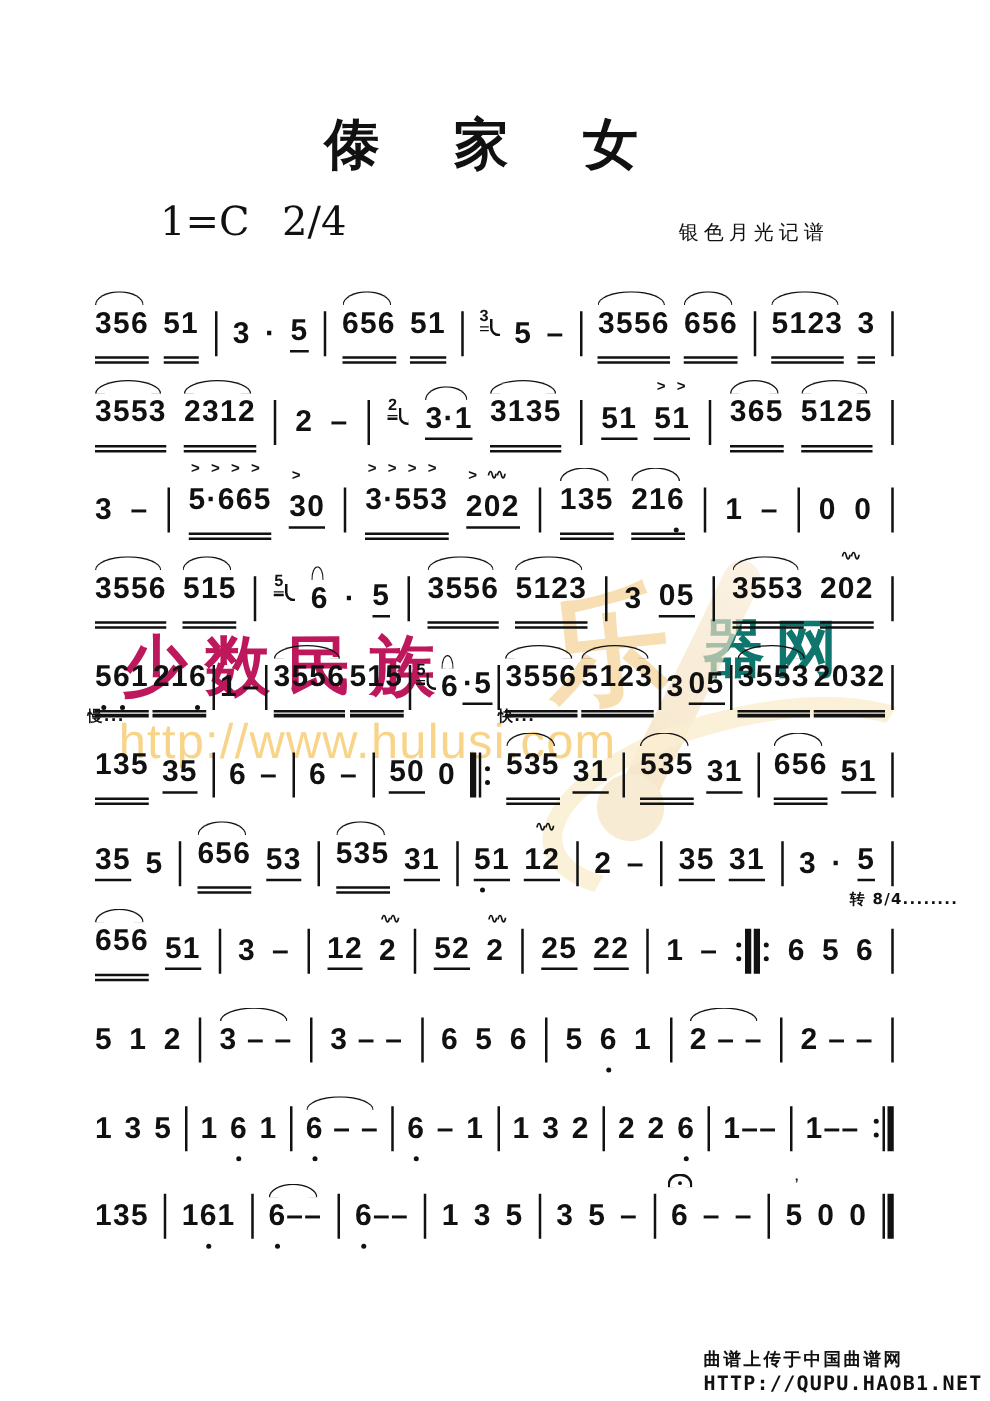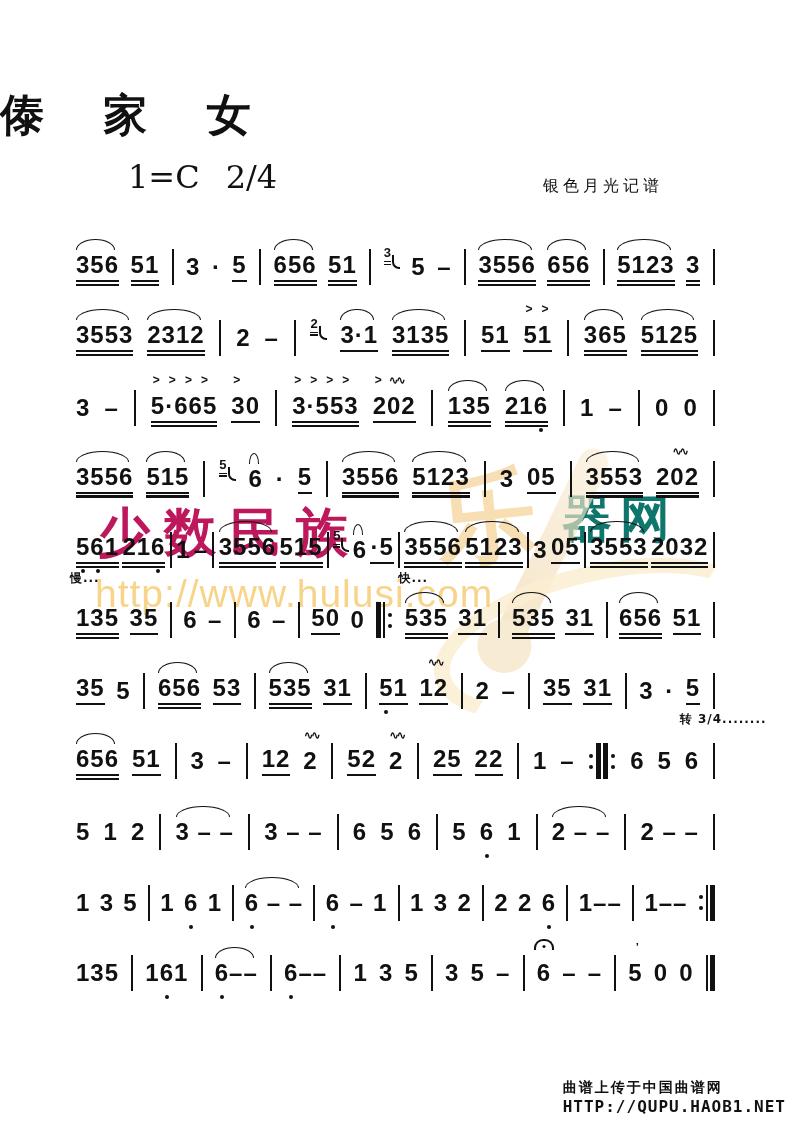--- a/index.html
+++ b/index.html
@@ -1,19 +1,19 @@
 <!DOCTYPE html>
 <html><head>
 <meta charset="utf-8">
 <style>
   html,body{margin:0;padding:0;background:#fff}
   body{width:792px;height:1121px;position:relative;overflow:hidden;
        font-family:"Liberation Sans",sans-serif;color:#111}
 
-  .title{position:absolute;top:86px;left:0;width:100%;
+  .title{position:absolute;top:86px;left:0;width:100%;text-align:center;
          font-family:"DejaVu Serif",serif;font-weight:bold;font-size:44px;letter-spacing:22px}
   .keysig{position:absolute;top:158px;left:128px;font-family:"DejaVu Serif",serif;font-size:32px}
   .keysig .time{margin-left:26px}
   .transcriber{position:absolute;top:176px;left:543px;font-family:"DejaVu Serif",serif;
                font-size:16px;letter-spacing:4px}
 
   
   .wm{position:absolute;pointer-events:none;z-index:0}
   .wm-minzu{left:98px;top:498px;font-family:"DejaVu Serif",serif;font-weight:bold;
             font-size:52px;letter-spacing:14px;color:#be185d}
@@ -32,21 +32,21 @@
              border:16px solid #fbeed2;border-right-color:transparent;border-bottom-color:transparent;
              transform:rotate(-14deg);opacity:.85}
 
   
   .music{position:absolute;left:76px;top:232px;width:640px;z-index:2}
   .mline{height:70.6px;display:flex;align-items:center;justify-content:space-between;position:relative}
   .tok{position:relative;font-weight:bold;font-size:24px;letter-spacing:1px;
        display:inline-flex;align-items:center;line-height:1;z-index:2}
   .txt{display:inline-block;position:relative;line-height:1;white-space:pre}
   .txt.u1{border-bottom:2.2px solid #111;padding-bottom:3px}
-  .txt.u2{border-bottom:2.2px solid #111;padding-bottom:3px}
+  .txt.u2{border-bottom:2.2px solid #111;padding-bottom:14px}
   .txt.u2::after{content:"";position:absolute;left:0;right:0;bottom:-6px;height:2.2px;background:#111}
   .ch{position:relative;display:inline-block}
   .ch.lo::after{content:"";position:absolute;left:50%;transform:translateX(-50%);bottom:-14px;
                 width:4px;height:4px;border-radius:50%;background:#111}
   .tok.a::before{content:"";position:absolute;left:0;right:4px;top:-14px;height:10px;
                  border:1.8px solid #111;border-bottom:none;
                  border-radius:50% 50% 0 0 / 100% 100% 0 0}
   .acc{position:absolute;top:-20px;left:2px;font-size:12px;font-weight:bold;
        letter-spacing:9px;white-space:nowrap}
   .orn{position:absolute;top:-19px;left:55%;transform:translateX(-50%);font-size:11px;
@@ -504,21 +504,21 @@
         <span class="vl"></span>
       </span>
       <span class="tok">
         <span class="txt"><span class="ch">3</span></span>
       </span>
       <span class="tok">
         <span class="txt"><span class="ch">·</span></span>
       </span>
       <span class="tok">
         <span class="txt u1"><span class="ch">5</span></span>
-        <span class="lbl">转 3/4........</span>
+        <span class="lbl">转 8/4........</span>
       </span>
       <span class="tok bar">
         <span class="vl"></span>
       </span>
     </div>
     <div class="mline">
       <span class="tok a">
         <span class="txt u2"><span class="ch">6</span><span class="ch">5</span><span class="ch">6</span></span>
       </span>
       <span class="tok">

